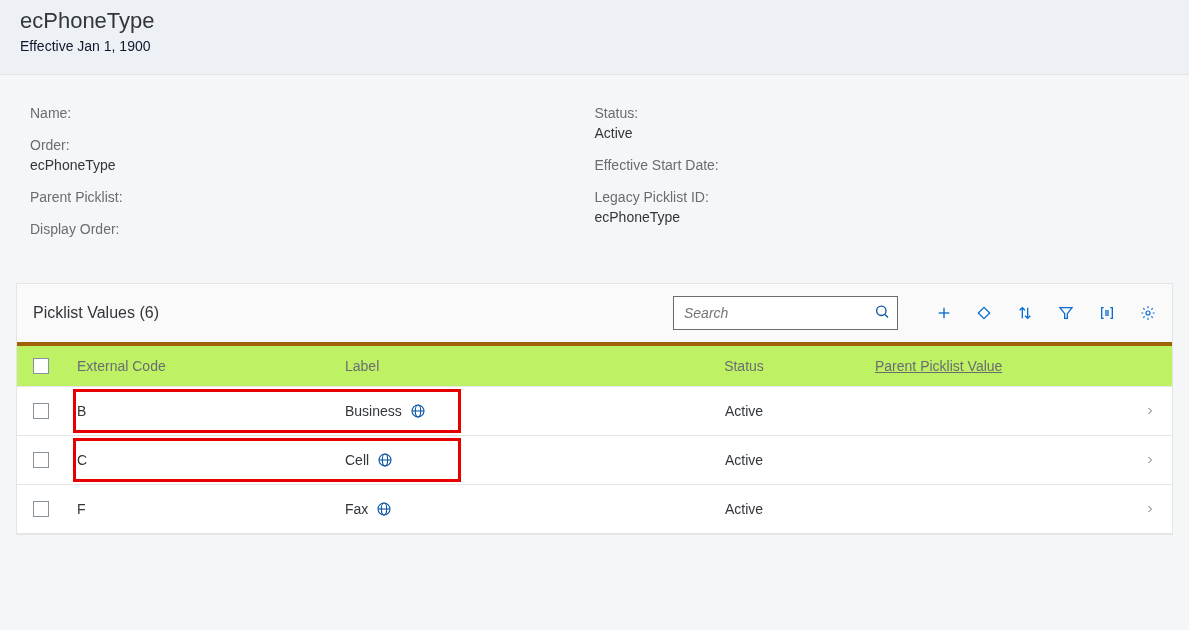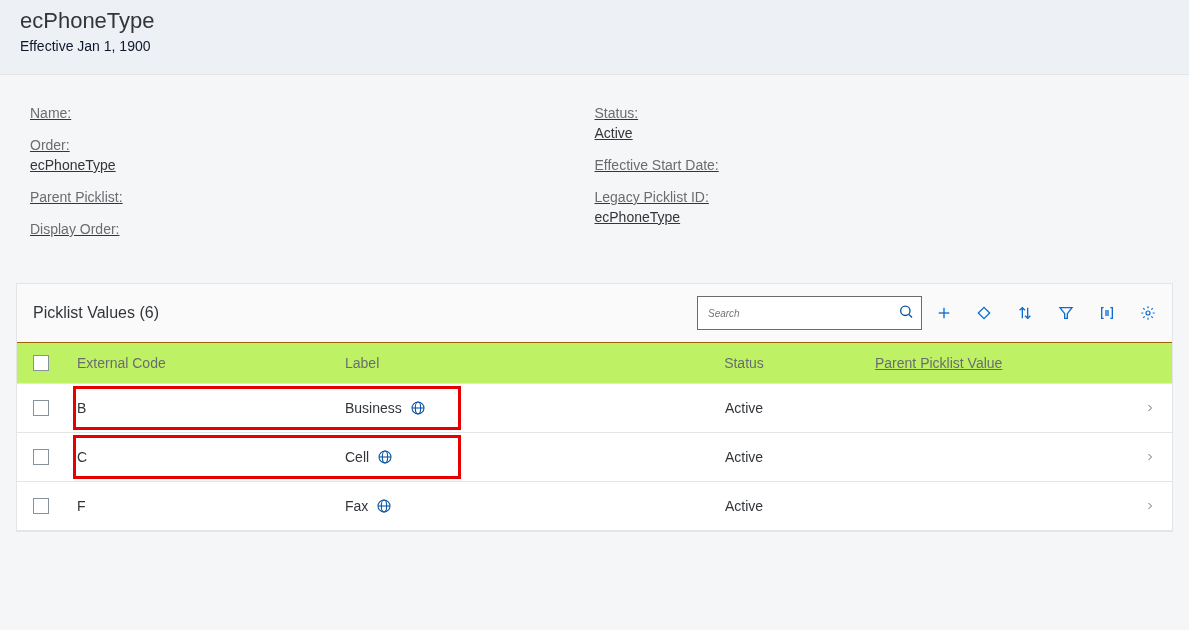--- a/index.html
+++ b/index.html
@@ -23,21 +23,20 @@
   .header .subtitle {
     font-size: 14px;
     color: #0f172a;
   }
   .details {
     padding: 30px;
     display: flex;
   }
   .details-col {
     flex: 1;
-    text-decoration: underline;
   }
   .field {
     margin-bottom: 16px;
   }
   .field-label {
     color: #6a6d70;
     margin-bottom: 4px;
   }
   .field-value {
     color: #32363a;
@@ -45,38 +44,39 @@
 
   .section {
     background: #fff;
     margin: 0 16px;
     border: 1px solid #e5e5e5;
   }
   .section-header {
     display: flex;
     align-items: center;
     padding: 12px 16px;
-    border-bottom: 1px solid #a16207;
+    border-bottom: 4px solid #a16207;
     background: #fafafa;
+    gap: 24px;
   }
   .section-title {
     font-size: 16px;
     color: #32363a;
     flex: 1;
   }
   .search-wrap {
     position: relative;
     margin-right: 14px;
   }
   .search-input {
     width: 225px;
     height: 34px;
     padding: 4px 34px 4px 10px;
     border: 1px solid #6a6d70;
-    font-size: 10px;
+    font-size: 14px;
     font-style: italic;
     color: #ef4444;
     outline: none;
   }
   .search-icon-wrap {
     position: absolute;
     right: 8px;
     top: 50%;
     transform: translateY(-50%);
     color: #0854a0;

